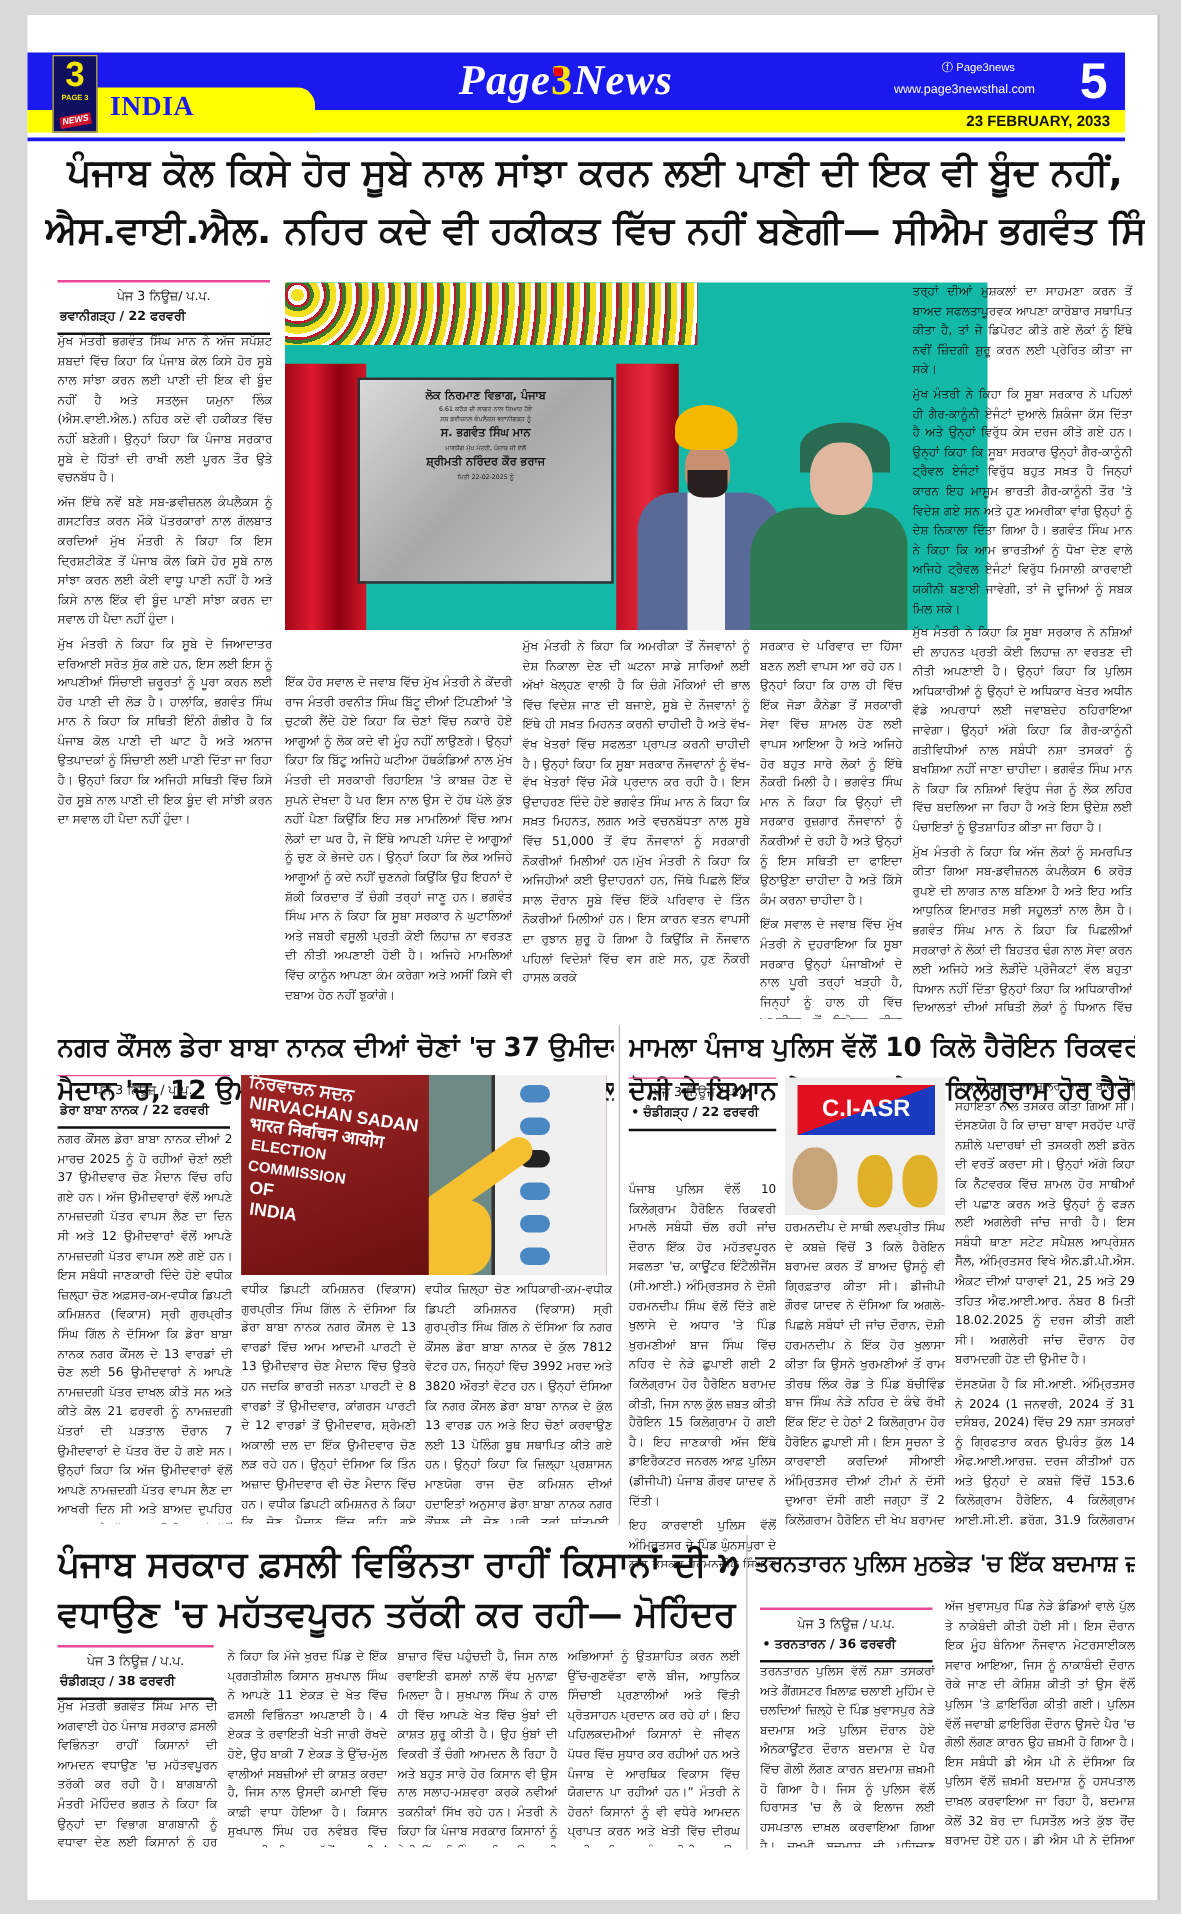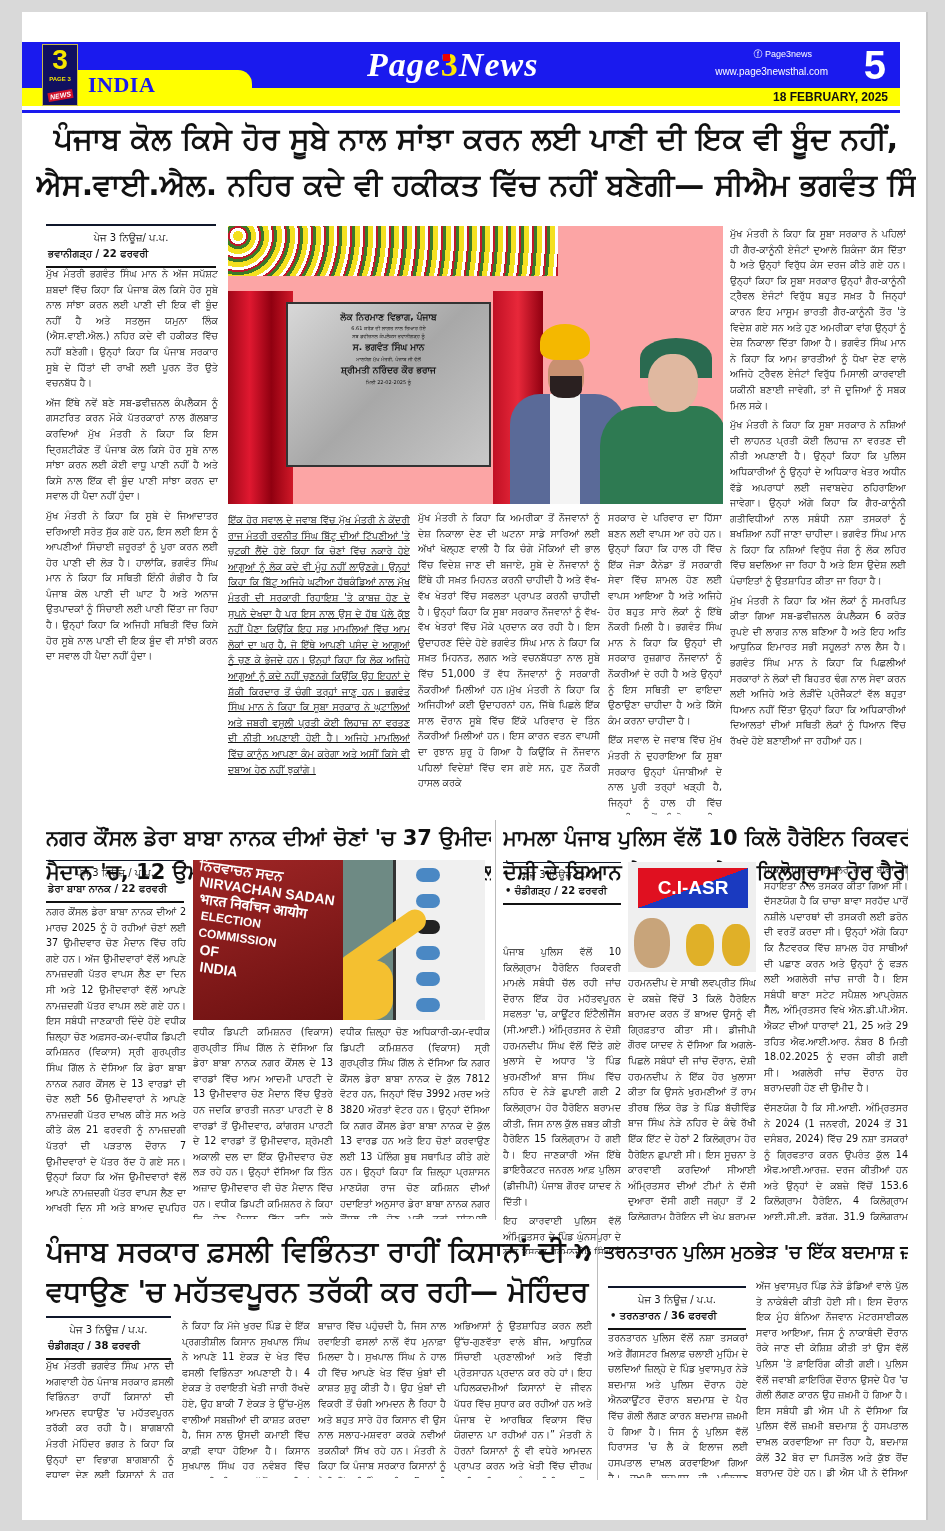--- a/index.html
+++ b/index.html
@@ -23,29 +23,29 @@
   .pagenum { position: absolute; right: 14px; top: 12px; color: #fff; font: bold 40px/46px "Liberation Sans", sans-serif; }
   .date { position: absolute; right: 12px; top: 59px; color: #111; font: bold 12px/16px "Liberation Sans", sans-serif; }
   .mh-rule { position: absolute; left: 22px; top: 110px; width: 878px; height: 3px; background: #1a1aee; }
 
   .headline { position: absolute; font-weight: bold; color: #111; white-space: nowrap; overflow: hidden; }
   .h-main { left: 36px; width: 880px; text-align: center; font-size: 30px; line-height: 46px; }
   .h-sub { font-size: 21px; line-height: 36px; }
   .h-sub-sm { font-size: 18px; line-height: 32px; }
   .h-big { font-size: 28px; line-height: 48px; }
 
-  .byline { position: absolute; border-top: 2px solid #0f172a; border-bottom: 2px solid #111; padding: 4px 0; font-size: 10px; line-height: 16px; }
+  .byline { position: absolute; border-top: 2px solid #ec4899; border-bottom: 2px solid #111; padding: 4px 0; font-size: 10px; line-height: 16px; }
   .byline .agency { display: block; text-align: center; }
   .byline .place { display: block; font-weight: bold; padding-left: 2px; }
 
   .col { position: absolute; font-size: 9.6px; line-height: 15.6px; text-align: justify; overflow: hidden; color: #111; }
   .col p { margin-bottom: 4px; }
 
   .photo { position: absolute; overflow: hidden; }
-  .photo-cm { left: 228px; top: 226px; width: 495px; height: 278px; background: #fca5a5; }
+  .photo-cm { left: 228px; top: 226px; width: 562px; height: 278px; background: #14b8a6; }
   .flowers { position: absolute; left: 0; top: 0; width: 330px; height: 50px; background: repeating-radial-gradient(circle at 10px 10px, #f4e020 0 5px, #fff 5px 8px, #c0182a 8px 10px, #3a7a2a 10px 13px); }
   .curtainL { position: absolute; left: 0; top: 65px; width: 65px; height: 213px; background: linear-gradient(90deg, #a00818, #e01830, #900010, #d01828); }
   .curtainR { position: absolute; left: 265px; top: 65px; width: 50px; height: 213px; background: linear-gradient(90deg, #c01024, #e8283a, #900010); }
   .plaque { position: absolute; left: 58px; top: 76px; width: 205px; height: 165px; background: linear-gradient(135deg, #d8d8d8, #a8a8a8 50%, #c8c8c8); border: 2px solid #333; padding: 6px 6px; text-align: center; color: #111; }
   .plaque .pl-t { font-weight: bold; font-size: 9px; line-height: 14px; }
   .plaque .pl-s { font-size: 5px; line-height: 8px; }
   .plaque .pl-n { font-weight: bold; font-size: 9px; line-height: 15px; }
   .turban { position: absolute; left: 312px; top: 98px; width: 50px; height: 36px; background: #f4b800; border-radius: 50% 50% 30% 30%; }
   .face1 { position: absolute; left: 320px; top: 130px; width: 36px; height: 40px; background: #c89070; border-radius: 40%; }
   .beard { position: absolute; left: 322px; top: 150px; width: 32px; height: 22px; background: #2a2020; border-radius: 0 0 40% 40%; }
@@ -84,21 +84,21 @@
   <div class="logo">
     <span class="n3">3</span>
     <span class="p3">PAGE 3</span>
     <span class="nw">NEWS</span>
   </div>
   <div class="india">INDIA</div>
   <div class="brand"><span>Page</span><span class="three">3</span><span>News</span></div>
   <div class="fbline"><span>ⓕ </span><span>Page3news</span></div>
   <div class="web">www.page3newsthal.com</div>
   <div class="pagenum">5</div>
-  <div class="date">18 FEBRUARY, 2025</div>
+  <div class="date">23 FEBRUARY, 2033</div>
 </div>
 <div class="mh-rule"></div>
 
 <div class="headline h-main" style="top:116px;">ਪੰਜਾਬ ਕੋਲ ਕਿਸੇ ਹੋਰ ਸੂਬੇ ਨਾਲ ਸਾਂਝਾ ਕਰਨ ਲਈ ਪਾਣੀ ਦੀ ਇਕ ਵੀ ਬੂੰਦ ਨਹੀਂ,</div>
 <div class="headline h-main" style="top:162px;">ਐਸ.ਵਾਈ.ਐਲ. ਨਹਿਰ ਕਦੇ ਵੀ ਹਕੀਕਤ ਵਿੱਚ ਨਹੀਂ ਬਣੇਗੀ— ਸੀਐਮ ਭਗਵੰਤ ਸਿੰਘ ਮਾਨ</div>
 
 <div class="byline" style="left:46px; top:224px; width:170px;">
   <span class="agency">ਪੇਜ 3 ਨਿਊਜ਼/ ਪ.ਪ.</span>
   <span class="place">ਭਵਾਨੀਗੜ੍ਹ / 22 ਫਰਵਰੀ</span>
 </div>
@@ -125,31 +125,32 @@
   <div class="jacket"></div>
   <div class="shirt"></div>
   <div class="face1"></div>
   <div class="beard"></div>
   <div class="turban"></div>
   <div class="dupatta"></div>
   <div class="hair2"></div>
   <div class="face2"></div>
 </div>
 
-<div class="col" style="left:228px; top:512px; width:182px; height:305px;text-decoration:underline;">
+<div class="col" style="left:228px; top:539px; width:182px; height:305px;">
   <p>ਇੱਕ ਹੋਰ ਸਵਾਲ ਦੇ ਜਵਾਬ ਵਿੱਚ ਮੁੱਖ ਮੰਤਰੀ ਨੇ ਕੇਂਦਰੀ ਰਾਜ ਮੰਤਰੀ ਰਵਨੀਤ ਸਿੰਘ ਬਿੱਟੂ ਦੀਆਂ ਟਿੱਪਣੀਆਂ 'ਤੇ ਚੁਟਕੀ ਲੈਂਦੇ ਹੋਏ ਕਿਹਾ ਕਿ ਚੋਣਾਂ ਵਿੱਚ ਨਕਾਰੇ ਹੋਏ ਆਗੂਆਂ ਨੂੰ ਲੋਕ ਕਦੇ ਵੀ ਮੂੰਹ ਨਹੀਂ ਲਾਉਣਗੇ। ਉਨ੍ਹਾਂ ਕਿਹਾ ਕਿ ਬਿੱਟੂ ਅਜਿਹੇ ਘਟੀਆ ਹੱਥਕੰਡਿਆਂ ਨਾਲ ਮੁੱਖ ਮੰਤਰੀ ਦੀ ਸਰਕਾਰੀ ਰਿਹਾਇਸ਼ 'ਤੇ ਕਾਬਜ਼ ਹੋਣ ਦੇ ਸੁਪਨੇ ਦੇਖਦਾ ਹੈ ਪਰ ਇਸ ਨਾਲ ਉਸ ਦੇ ਹੱਥ ਪੱਲੇ ਕੁੱਝ ਨਹੀਂ ਪੈਣਾ ਕਿਉਂਕਿ ਇਹ ਸਭ ਮਾਮਲਿਆਂ ਵਿੱਚ ਆਮ ਲੋਕਾਂ ਦਾ ਘਰ ਹੈ, ਜੋ ਇੱਥੇ ਆਪਣੀ ਪਸੰਦ ਦੇ ਆਗੂਆਂ ਨੂੰ ਚੁਣ ਕੇ ਭੇਜਦੇ ਹਨ। ਉਨ੍ਹਾਂ ਕਿਹਾ ਕਿ ਲੋਕ ਅਜਿਹੇ ਆਗੂਆਂ ਨੂੰ ਕਦੇ ਨਹੀਂ ਚੁਣਨਗੇ ਕਿਉਂਕਿ ਉਹ ਇਹਨਾਂ ਦੇ ਸ਼ੱਕੀ ਕਿਰਦਾਰ ਤੋਂ ਚੰਗੀ ਤਰ੍ਹਾਂ ਜਾਣੂ ਹਨ। ਭਗਵੰਤ ਸਿੰਘ ਮਾਨ ਨੇ ਕਿਹਾ ਕਿ ਸੂਬਾ ਸਰਕਾਰ ਨੇ ਘੁਟਾਲਿਆਂ ਅਤੇ ਜਬਰੀ ਵਸੂਲੀ ਪ੍ਰਤੀ ਕੋਈ ਲਿਹਾਜ਼ ਨਾ ਵਰਤਣ ਦੀ ਨੀਤੀ ਅਪਣਾਈ ਹੋਈ ਹੈ। ਅਜਿਹੇ ਮਾਮਲਿਆਂ ਵਿੱਚ ਕਾਨੂੰਨ ਆਪਣਾ ਕੰਮ ਕਰੇਗਾ ਅਤੇ ਅਸੀਂ ਕਿਸੇ ਵੀ ਦਬਾਅ ਹੇਠ ਨਹੀਂ ਝੁਕਾਂਗੇ।</p>
 </div>
 <div class="col" style="left:418px; top:510px; width:182px; height:305px;">
   <p>ਮੁੱਖ ਮੰਤਰੀ ਨੇ ਕਿਹਾ ਕਿ ਅਮਰੀਕਾ ਤੋਂ ਨੌਜਵਾਨਾਂ ਨੂੰ ਦੇਸ਼ ਨਿਕਾਲਾ ਦੇਣ ਦੀ ਘਟਨਾ ਸਾਡੇ ਸਾਰਿਆਂ ਲਈ ਅੱਖਾਂ ਖੋਲ੍ਹਣ ਵਾਲੀ ਹੈ ਕਿ ਚੰਗੇ ਮੌਕਿਆਂ ਦੀ ਭਾਲ ਵਿੱਚ ਵਿਦੇਸ਼ ਜਾਣ ਦੀ ਬਜਾਏ, ਸੂਬੇ ਦੇ ਨੌਜਵਾਨਾਂ ਨੂੰ ਇੱਥੇ ਹੀ ਸਖ਼ਤ ਮਿਹਨਤ ਕਰਨੀ ਚਾਹੀਦੀ ਹੈ ਅਤੇ ਵੱਖ-ਵੱਖ ਖੇਤਰਾਂ ਵਿੱਚ ਸਫਲਤਾ ਪ੍ਰਾਪਤ ਕਰਨੀ ਚਾਹੀਦੀ ਹੈ। ਉਨ੍ਹਾਂ ਕਿਹਾ ਕਿ ਸੂਬਾ ਸਰਕਾਰ ਨੌਜਵਾਨਾਂ ਨੂੰ ਵੱਖ-ਵੱਖ ਖੇਤਰਾਂ ਵਿੱਚ ਮੌਕੇ ਪ੍ਰਦਾਨ ਕਰ ਰਹੀ ਹੈ। ਇਸ ਉਦਾਹਰਣ ਦਿੰਦੇ ਹੋਏ ਭਗਵੰਤ ਸਿੰਘ ਮਾਨ ਨੇ ਕਿਹਾ ਕਿ ਸਖ਼ਤ ਮਿਹਨਤ, ਲਗਨ ਅਤੇ ਵਚਨਬੱਧਤਾ ਨਾਲ ਸੂਬੇ ਵਿੱਚ 51,000 ਤੋਂ ਵੱਧ ਨੌਜਵਾਨਾਂ ਨੂੰ ਸਰਕਾਰੀ ਨੌਕਰੀਆਂ ਮਿਲੀਆਂ ਹਨ।ਮੁੱਖ ਮੰਤਰੀ ਨੇ ਕਿਹਾ ਕਿ ਅਜਿਹੀਆਂ ਕਈ ਉਦਾਹਰਨਾਂ ਹਨ, ਜਿੱਥੇ ਪਿਛਲੇ ਇੱਕ ਸਾਲ ਦੌਰਾਨ ਸੂਬੇ ਵਿੱਚ ਇੱਕੋ ਪਰਿਵਾਰ ਦੇ ਤਿੰਨ ਨੌਕਰੀਆਂ ਮਿਲੀਆਂ ਹਨ। ਇਸ ਕਾਰਨ ਵਤਨ ਵਾਪਸੀ ਦਾ ਰੁਝਾਨ ਸ਼ੁਰੂ ਹੋ ਗਿਆ ਹੈ ਕਿਉਂਕਿ ਜੋ ਨੌਜਵਾਨ ਪਹਿਲਾਂ ਵਿਦੇਸ਼ਾਂ ਵਿੱਚ ਵਸ ਗਏ ਸਨ, ਹੁਣ ਨੌਕਰੀ ਹਾਸਲ ਕਰਕੇ</p>
 </div>
 <div class="col" style="left:608px; top:510px; width:114px; height:305px;">
   <p>ਸਰਕਾਰ ਦੇ ਪਰਿਵਾਰ ਦਾ ਹਿੱਸਾ ਬਣਨ ਲਈ ਵਾਪਸ ਆ ਰਹੇ ਹਨ। ਉਨ੍ਹਾਂ ਕਿਹਾ ਕਿ ਹਾਲ ਹੀ ਵਿੱਚ ਇੱਕ ਜੋੜਾ ਕੈਨੇਡਾ ਤੋਂ ਸਰਕਾਰੀ ਸੇਵਾ ਵਿੱਚ ਸ਼ਾਮਲ ਹੋਣ ਲਈ ਵਾਪਸ ਆਇਆ ਹੈ ਅਤੇ ਅਜਿਹੇ ਹੋਰ ਬਹੁਤ ਸਾਰੇ ਲੋਕਾਂ ਨੂੰ ਇੱਥੇ ਨੌਕਰੀ ਮਿਲੀ ਹੈ। ਭਗਵੰਤ ਸਿੰਘ ਮਾਨ ਨੇ ਕਿਹਾ ਕਿ ਉਨ੍ਹਾਂ ਦੀ ਸਰਕਾਰ ਰੁਜ਼ਗਾਰ ਨੌਜਵਾਨਾਂ ਨੂੰ ਨੌਕਰੀਆਂ ਦੇ ਰਹੀ ਹੈ ਅਤੇ ਉਨ੍ਹਾਂ ਨੂੰ ਇਸ ਸਥਿਤੀ ਦਾ ਫਾਇਦਾ ਉਠਾਉਣਾ ਚਾਹੀਦਾ ਹੈ ਅਤੇ ਕਿੱਸੇ ਕੰਮ ਕਰਨਾ ਚਾਹੀਦਾ ਹੈ।</p>
   <p>ਇੱਕ ਸਵਾਲ ਦੇ ਜਵਾਬ ਵਿੱਚ ਮੁੱਖ ਮੰਤਰੀ ਨੇ ਦੁਹਰਾਇਆ ਕਿ ਸੂਬਾ ਸਰਕਾਰ ਉਨ੍ਹਾਂ ਪੰਜਾਬੀਆਂ ਦੇ ਨਾਲ ਪੂਰੀ ਤਰ੍ਹਾਂ ਖੜ੍ਹੀ ਹੈ, ਜਿਨ੍ਹਾਂ ਨੂੰ ਹਾਲ ਹੀ ਵਿੱਚ ਅਮਰੀਕਾ ਤੋਂ ਡਿਪੋਰਟ ਕੀਤਾ ਗਿਆ ਹੈ। ਉਨ੍ਹਾਂ ਕਿਹਾ ਕਿ ਸੂਬਾ ਸਰਕਾਰ ਉਨ੍ਹਾਂ ਨੂੰ ਮੁੜ ਵਸੇਬੇ ਦੇ ਮੌਕੇ ਪ੍ਰਦਾਨ ਕਰੇਗੀ ਤਾਂ ਜੋ ਉਹ ਪੰਜਾਬ ਦੇ ਸਮਾਜਿਕ-ਆਰਥਿਕ ਵਿਕਾਸ ਵਿੱਚ ਸਰਗਰਮ ਭਾਈਵਾਲ ਬਣ ਸਕਣ। ਭਗਵੰਤ ਸਿੰਘ ਮਾਨ ਨੇ ਕਿਹਾ ਕਿ ਸੂਬਾ ਸਰਕਾਰ ਨੇ ਇਸ ਉਦੇਸ਼ ਵਿੱਚ ਉਨ੍ਹਾਂ ਨੌਜਵਾਨਾਂ ਨੂੰ ਵੀ ਨਾਲ ਜੋੜਿਆ ਹੈ, ਜਿਨ੍ਹਾਂ ਨੇ ਇਸੇ</p>
 </div>
 <div class="col" style="left:730px; top:226px; width:176px; height:590px;">
+  <p>ਤਰ੍ਹਾਂ ਦੀਆਂ ਮੁਸ਼ਕਲਾਂ ਦਾ ਸਾਹਮਣਾ ਕਰਨ ਤੋਂ ਬਾਅਦ ਸਫਲਤਾਪੂਰਵਕ ਆਪਣਾ ਕਾਰੋਬਾਰ ਸਥਾਪਿਤ ਕੀਤਾ ਹੈ, ਤਾਂ ਜੋ ਡਿਪੋਰਟ ਕੀਤੇ ਗਏ ਲੋਕਾਂ ਨੂੰ ਇੱਥੇ ਨਵੀਂ ਜ਼ਿੰਦਗੀ ਸ਼ੁਰੂ ਕਰਨ ਲਈ ਪ੍ਰੇਰਿਤ ਕੀਤਾ ਜਾ ਸਕੇ।</p>
   <p>ਮੁੱਖ ਮੰਤਰੀ ਨੇ ਕਿਹਾ ਕਿ ਸੂਬਾ ਸਰਕਾਰ ਨੇ ਪਹਿਲਾਂ ਹੀ ਗੈਰ-ਕਾਨੂੰਨੀ ਏਜੰਟਾਂ ਦੁਆਲੇ ਸ਼ਿਕੰਜਾ ਕੱਸ ਦਿੱਤਾ ਹੈ ਅਤੇ ਉਨ੍ਹਾਂ ਵਿਰੁੱਧ ਕੇਸ ਦਰਜ ਕੀਤੇ ਗਏ ਹਨ। ਉਨ੍ਹਾਂ ਕਿਹਾ ਕਿ ਸੂਬਾ ਸਰਕਾਰ ਉਨ੍ਹਾਂ ਗੈਰ-ਕਾਨੂੰਨੀ ਟ੍ਰੈਵਲ ਏਜੰਟਾਂ ਵਿਰੁੱਧ ਬਹੁਤ ਸਖ਼ਤ ਹੈ ਜਿਨ੍ਹਾਂ ਕਾਰਨ ਇਹ ਮਾਸੂਮ ਭਾਰਤੀ ਗੈਰ-ਕਾਨੂੰਨੀ ਤੌਰ 'ਤੇ ਵਿਦੇਸ਼ ਗਏ ਸਨ ਅਤੇ ਹੁਣ ਅਮਰੀਕਾ ਵਾਂਗ ਉਨ੍ਹਾਂ ਨੂੰ ਦੇਸ਼ ਨਿਕਾਲਾ ਦਿੱਤਾ ਗਿਆ ਹੈ। ਭਗਵੰਤ ਸਿੰਘ ਮਾਨ ਨੇ ਕਿਹਾ ਕਿ ਆਮ ਭਾਰਤੀਆਂ ਨੂੰ ਧੋਖਾ ਦੇਣ ਵਾਲੇ ਅਜਿਹੇ ਟ੍ਰੈਵਲ ਏਜੰਟਾਂ ਵਿਰੁੱਧ ਮਿਸਾਲੀ ਕਾਰਵਾਈ ਯਕੀਨੀ ਬਣਾਈ ਜਾਵੇਗੀ, ਤਾਂ ਜੋ ਦੂਜਿਆਂ ਨੂੰ ਸਬਕ ਮਿਲ ਸਕੇ।</p>
   <p>ਮੁੱਖ ਮੰਤਰੀ ਨੇ ਕਿਹਾ ਕਿ ਸੂਬਾ ਸਰਕਾਰ ਨੇ ਨਸ਼ਿਆਂ ਦੀ ਲਾਹਨਤ ਪ੍ਰਤੀ ਕੋਈ ਲਿਹਾਜ਼ ਨਾ ਵਰਤਣ ਦੀ ਨੀਤੀ ਅਪਣਾਈ ਹੈ। ਉਨ੍ਹਾਂ ਕਿਹਾ ਕਿ ਪੁਲਿਸ ਅਧਿਕਾਰੀਆਂ ਨੂੰ ਉਨ੍ਹਾਂ ਦੇ ਅਧਿਕਾਰ ਖੇਤਰ ਅਧੀਨ ਵੱਡੇ ਅਪਰਾਧਾਂ ਲਈ ਜਵਾਬਦੇਹ ਠਹਿਰਾਇਆ ਜਾਵੇਗਾ। ਉਨ੍ਹਾਂ ਅੱਗੇ ਕਿਹਾ ਕਿ ਗੈਰ-ਕਾਨੂੰਨੀ ਗਤੀਵਿਧੀਆਂ ਨਾਲ ਸਬੰਧੀ ਨਸ਼ਾ ਤਸਕਰਾਂ ਨੂੰ ਬਖਸ਼ਿਆ ਨਹੀਂ ਜਾਣਾ ਚਾਹੀਦਾ। ਭਗਵੰਤ ਸਿੰਘ ਮਾਨ ਨੇ ਕਿਹਾ ਕਿ ਨਸ਼ਿਆਂ ਵਿਰੁੱਧ ਜੰਗ ਨੂੰ ਲੋਕ ਲਹਿਰ ਵਿੱਚ ਬਦਲਿਆ ਜਾ ਰਿਹਾ ਹੈ ਅਤੇ ਇਸ ਉਦੇਸ਼ ਲਈ ਪੰਚਾਇਤਾਂ ਨੂੰ ਉਤਸ਼ਾਹਿਤ ਕੀਤਾ ਜਾ ਰਿਹਾ ਹੈ।</p>
   <p>ਮੁੱਖ ਮੰਤਰੀ ਨੇ ਕਿਹਾ ਕਿ ਅੱਜ ਲੋਕਾਂ ਨੂੰ ਸਮਰਪਿਤ ਕੀਤਾ ਗਿਆ ਸਬ-ਡਵੀਜ਼ਨਲ ਕੰਪਲੈਕਸ 6 ਕਰੋੜ ਰੁਪਏ ਦੀ ਲਾਗਤ ਨਾਲ ਬਣਿਆ ਹੈ ਅਤੇ ਇਹ ਅਤਿ ਆਧੁਨਿਕ ਇਮਾਰਤ ਸਭੀ ਸਹੂਲਤਾਂ ਨਾਲ ਲੈਸ ਹੈ। ਭਗਵੰਤ ਸਿੰਘ ਮਾਨ ਨੇ ਕਿਹਾ ਕਿ ਪਿਛਲੀਆਂ ਸਰਕਾਰਾਂ ਨੇ ਲੋਕਾਂ ਦੀ ਬਿਹਤਰ ਢੰਗ ਨਾਲ ਸੇਵਾ ਕਰਨ ਲਈ ਅਜਿਹੇ ਅਤੇ ਲੋੜੀਂਦੇ ਪ੍ਰੋਜੈਕਟਾਂ ਵੱਲ ਬਹੁਤਾ ਧਿਆਨ ਨਹੀਂ ਦਿੱਤਾ ਉਨ੍ਹਾਂ ਕਿਹਾ ਕਿ ਅਧਿਕਾਰੀਆਂ ਦਿਆਲਤਾਂ ਦੀਆਂ ਸਥਿਤੀ ਲੋਕਾਂ ਨੂੰ ਧਿਆਨ ਵਿੱਚ ਰੱਖਦੇ ਹੋਏ ਬਣਾਈਆਂ ਜਾ ਰਹੀਆਂ ਹਨ।</p>
 </div>
 
 <div class="headline h-sub" style="left:46px; top:820px; width:445px;">ਨਗਰ ਕੌਂਸਲ ਡੇਰਾ ਬਾਬਾ ਨਾਨਕ ਦੀਆਂ ਚੋਣਾਂ 'ਚ 37 ਉਮੀਦਵਾਰ ਚੋਣ</div>
 
 <div class="headline h-sub" style="left:46px; top:818px; width:0;"></div>
 <div class="headline h-sub" style="left:46px; top:822px; width:0;"></div>
 <div class="headline h-sub" style="left:46px; top:823px; width:0;"></div>

